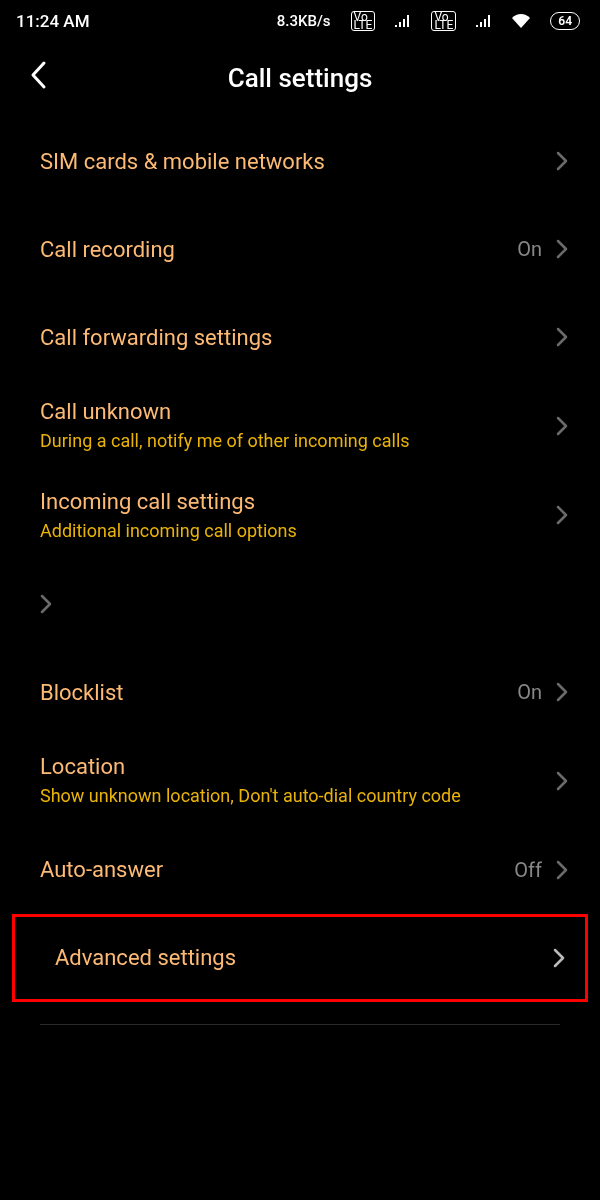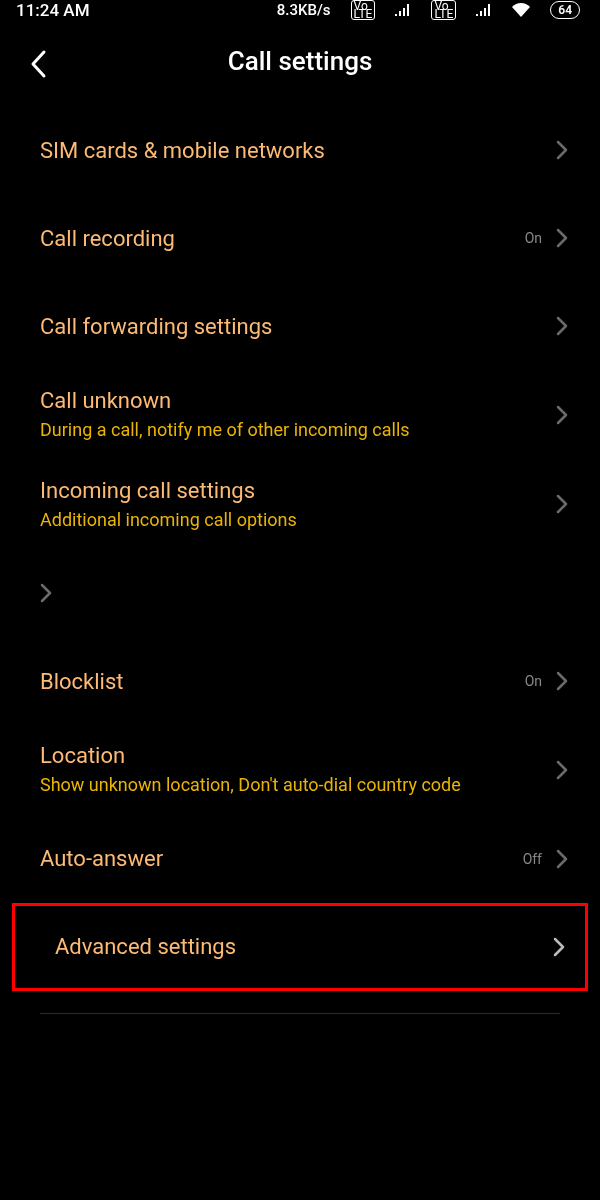--- a/index.html
+++ b/index.html
@@ -12,21 +12,21 @@
       height: 1200px;
       background: #000;
       color: #fff;
       font-family: -apple-system, BlinkMacSystemFont, "Segoe UI", Roboto, sans-serif;
       overflow: hidden;
     }
     .status-bar {
       display: flex;
       justify-content: space-between;
       align-items: center;
-      padding: 0 20px 8px 16px;
+      padding: 11px 20px 8px 16px;
       font-size: 17px;
       font-weight: 500;
     }
     .status-right {
       display: flex;
       align-items: center;
       gap: 20px;
       font-size: 15px;
     }
     .signal-icon svg, .wifi-icon svg {
@@ -42,21 +42,21 @@
     }
     .battery {
       border: 1.5px solid #fff;
       border-radius: 10px;
       padding: 1px 7px;
       font-size: 12px;
       font-weight: 600;
     }
     .header {
       display: flex;
-      align-items: flex-start;
+      align-items: flex-end;
       padding: 18px 20px 24px 20px;
       position: relative;
     }
     .back-btn {
       width: 36px;
       height: 36px;
       display: flex;
       align-items: center;
       justify-content: center;
     }
@@ -92,21 +92,21 @@
       font-size: 22px;
       font-weight: 400;
       color: #fdba74;
     }
     .item-sublabel {
       font-size: 18px;
       color: #eab308;
       line-height: 1.25;
     }
     .item-value {
-      font-size: 14px;
+      font-size: 20px;
       color: #888;
       margin-right: 14px;
     }
     .chevron svg {
       display: block;
     }
     .highlighted {
       margin: 0 12px;
       border: 3px solid #ff0000;
       padding: 20px 20px 20px 40px;

